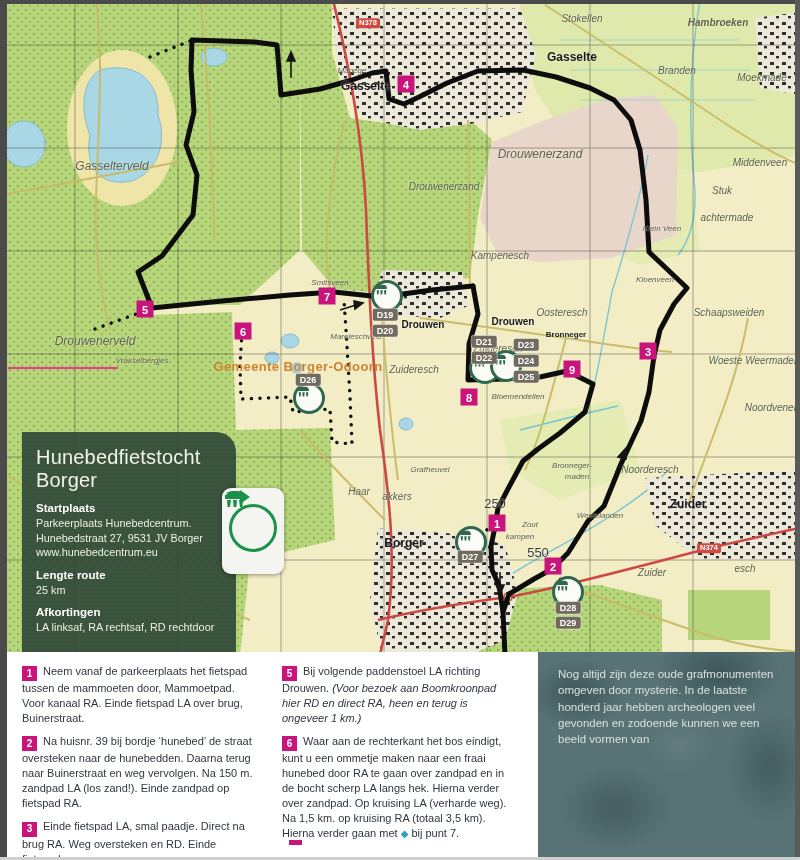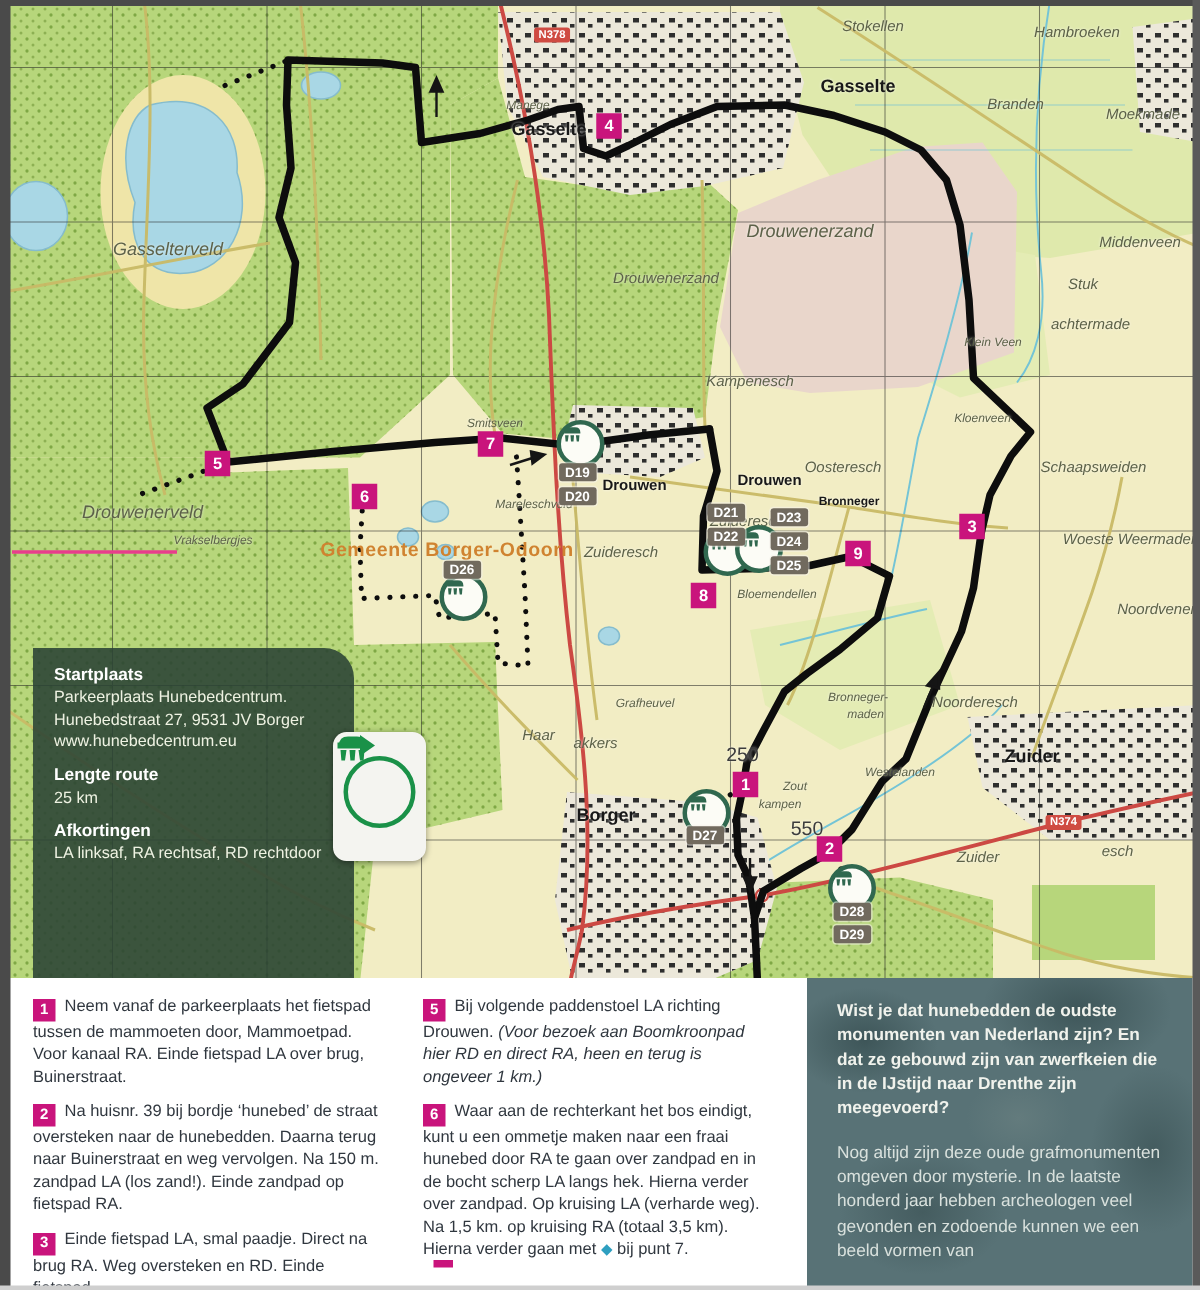--- a/index.html
+++ b/index.html
@@ -214,21 +214,21 @@
           <polygon points="618,457 626,448 626,459"></polygon>
       </g>
     </svg>
 
     <div>
 
     <div class="lbl a big" style="position: absolute; left: 112px; top: 166px;">Gasselterveld</div>
         <div class="lbl t big" style="position: absolute; left: 366px; top: 86px;">Gasselte</div>
         <div class="lbl t big" style="position: absolute; left: 572px; top: 57px;">Gasselte</div>
         <div class="lbl a" style="position: absolute; left: 582px; top: 18px; text-align: center;">Stokellen</div>
-        <div class="lbl a" style="position: absolute; left: 718px; top: 22px;">Hambroeken</div>
+        <div class="lbl a" style="position: absolute; left: 718px; top: 22px; font-weight: bold;">Hambroeken</div>
         <div class="lbl a" style="position: absolute; left: 677px; top: 70px;">Branden</div>
         <div class="lbl a" style="position: absolute; left: 762px; top: 77px;">Moekmade</div>
         <div class="lbl a" style="position: absolute; left: 760px; top: 162px;">Middenveen</div>
         <div class="lbl a" style="position: absolute; left: 722px; top: 190px;">Stuk</div>
         <div class="lbl a" style="position: absolute; left: 727px; top: 217px;">achtermade</div>
         <div class="lbl a s" style="position: absolute; left: 662px; top: 228px;">Klein Veen</div>
         <div class="lbl a s" style="position: absolute; left: 655px; top: 279px;">Kloenveen</div>
         <div class="lbl a" style="position: absolute; left: 500px; top: 255px;">Kampenesch</div>
         <div class="lbl a big" style="position: absolute; left: 540px; top: 154px;">Drouwenerzand</div>
         <div class="lbl a" style="position: absolute; left: 444px; top: 186px;">Drouwenerzand</div>
@@ -350,20 +350,21 @@
         <div class="wp" style="position: absolute; left: 648px; top: 351px;">3</div>
         <div class="wp" style="position: absolute; left: 406px; top: 84px;">4</div>
         <div class="wp" style="position: absolute; left: 145px; top: 309px;">5</div>
         <div class="wp" style="position: absolute; left: 243px; top: 331px;">6</div>
         <div class="wp" style="position: absolute; left: 327px; top: 296px;">7</div>
         <div class="wp" style="position: absolute; left: 469px; top: 397px;">8</div>
         <div class="wp" style="position: absolute; left: 572px; top: 369px;">9</div>
       </div>
 
     <div class="info-panel">
+      <div class="info-title">Hunebedfietstocht Borger</div>
       <div>
 
           <div class="info-sec">
             <div class="info-h">Startplaats</div>
             <div class="info-l">Parkeerplaats Hunebedcentrum.</div>
             <div class="info-l">Hunebedstraat 27, 9531 JV Borger</div>
             <div class="info-l">www.hunebedcentrum.eu</div>
           </div>
 
           <div class="info-sec">
@@ -421,21 +422,20 @@
 
         <div class="item">
           <span class="badge">6</span><span>Waar aan de rechterkant het bos eindigt, kunt u een ommetje maken naar een fraai hunebed door RA te gaan over zandpad en in de bocht scherp LA langs hek. Hierna verder over zandpad. Op kruising LA (verharde weg). Na 1,5 km. op kruising RA (totaal 3,5 km). Hierna verder gaan met </span><em></em><span class="diamond">◆</span><span> bij punt 7.</span>
         </div>
       </div>
     <div class="col col2" style="top:0;height:208px;pointer-events:none;">
       <div class="badge-partial"></div>
     </div>
 
     <div class="sidebar">
-      <div class="sb-p1">Wist je dat hunebedden de oudste monumenten van Nederland zijn? En dat ze gebouwd zijn van zwerfkeien die in de IJstijd naar Drenthe zijn meegevoerd?</div>
       <div class="sb-p2">Nog altijd zijn deze oude grafmonumenten omgeven door mysterie. In de laatste honderd jaar hebben archeologen veel gevonden en zodoende kunnen we een beeld vormen van</div>
     </div>
   </div>
 
   <div class="edge left"></div>
   <div class="edge top"></div>
   <div class="edge right"></div>
   <div class="edge bottom"></div>
 </div>
 

